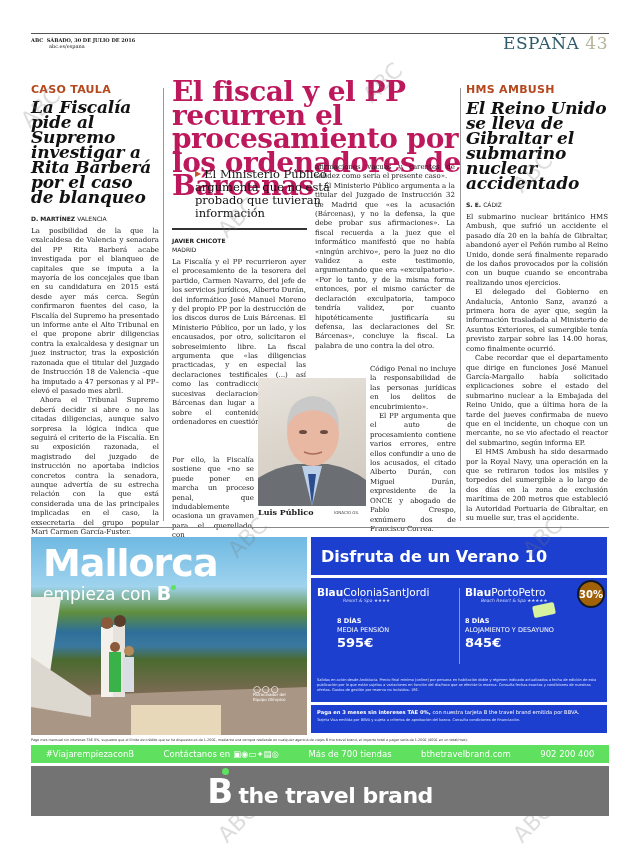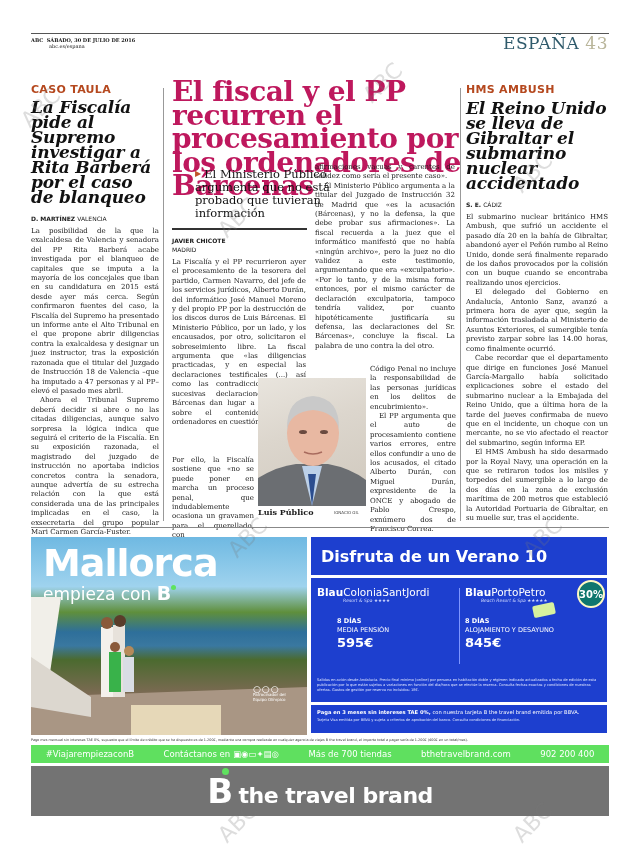--- a/index.html
+++ b/index.html
@@ -34,21 +34,21 @@
   .dot-green{display:inline-block;width:5px;height:5px;border-radius:50%;background:#5ee35e;vertical-align:10px;}
   .ad-blue{background:#1d3fcf;color:#fff;font-family:"DejaVu Sans",sans-serif;}
   .ad-title{font-family:"DejaVu Sans",sans-serif;font-weight:bold;font-size:16px;color:#fff;}
   .hotel{font-family:"DejaVu Sans",sans-serif;font-size:10.5px;color:#fff;}
   .hotel b{font-weight:bold;}
   .hotel-sub{font-family:"DejaVu Sans",sans-serif;font-style:italic;font-size:4.5px;color:#cfd8ff;}
   .offer{font-family:"DejaVu Sans",sans-serif;color:#fff;font-size:6.5px;line-height:9px;}
   .offer .d{font-weight:bold;}
   .offer .p{font-weight:bold;font-size:13px;line-height:15px;}
   .fine{font-family:"DejaVu Sans",sans-serif;font-size:3.6px;line-height:5px;color:#dfe5ff;}
-  .badge30{border-radius:50%;background:#0f766e;color:#fff;font-family:"DejaVu Sans",sans-serif;font-weight:bold;font-size:10px;display:flex;align-items:center;justify-content:center;border:2px solid #fef9c3;}
+  .badge30{border-radius:50%;background:#a16207;color:#fff;font-family:"DejaVu Sans",sans-serif;font-weight:bold;font-size:10px;display:flex;align-items:center;justify-content:center;border:2px solid #0f172a;}
   .green-bar{background:#5fe05f;color:#fff;font-family:"DejaVu Sans",sans-serif;font-size:8.5px;display:flex;align-items:center;justify-content:space-around;}
   .bottom-blue{background:#737373;display:flex;align-items:center;justify-content:center;}
   .brand{font-family:"DejaVu Sans",sans-serif;font-weight:bold;color:#fff;font-size:22px;letter-spacing:-.5px;}
   .brand-b{font-size:34px;font-weight:bold;margin-right:6px;position:relative;}
   .watermark{position:absolute;font-family:"DejaVu Sans",sans-serif;color:rgba(120,120,120,.25);font-size:22px;transform:rotate(-45deg);pointer-events:none;}
 </style>
 </head>
 <body>
 
 <div class="abs topline"></div>

